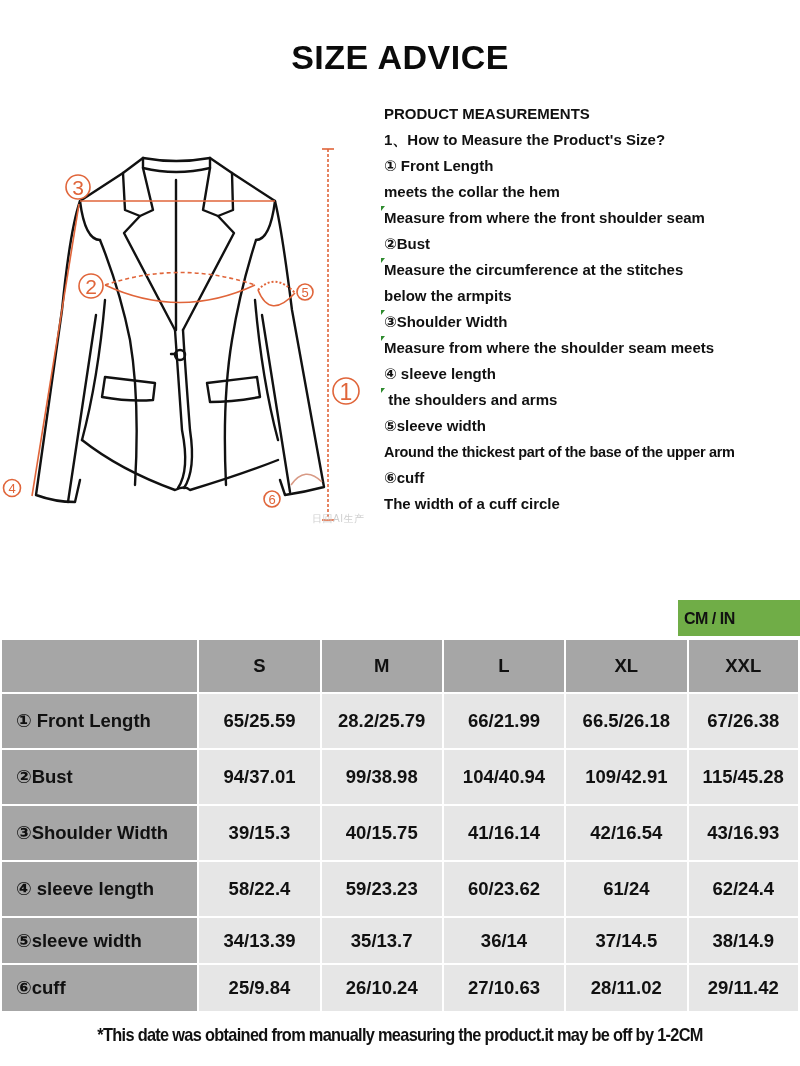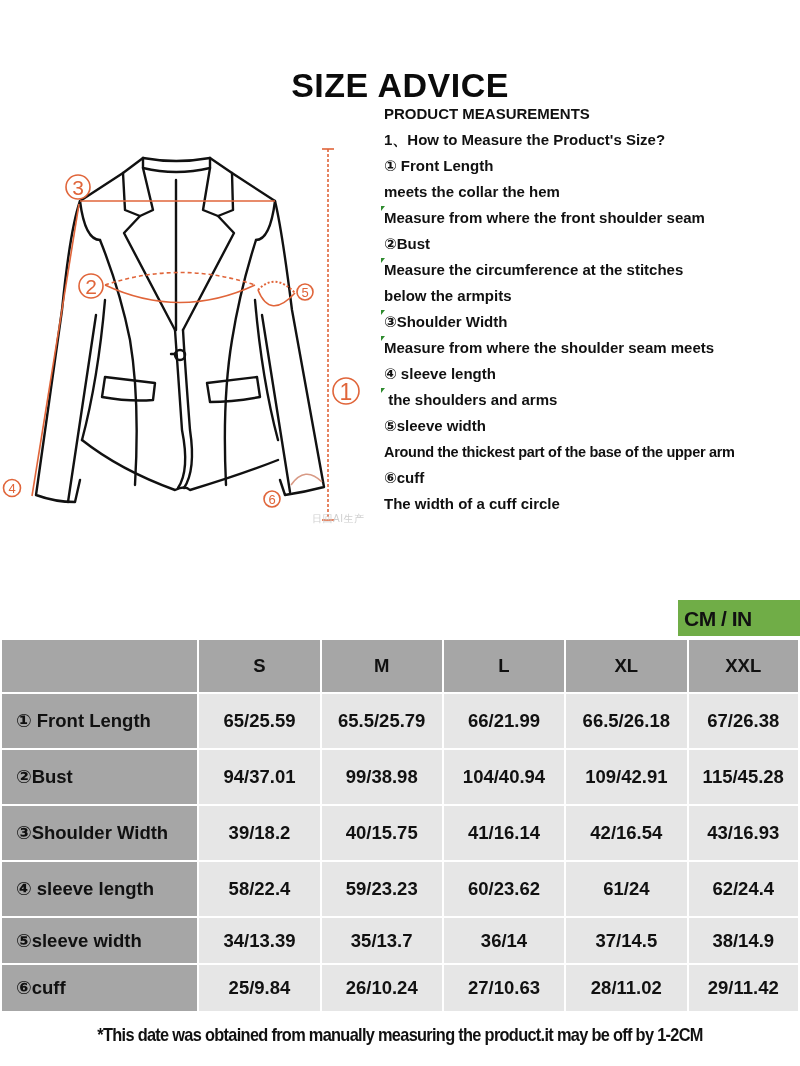--- a/index.html
+++ b/index.html
@@ -1,27 +1,27 @@
 <!DOCTYPE html>
 <html><head>
 <meta charset="utf-8">
 <style>
   html, body { margin:0; padding:0; background:#ffffff; }
   body { width:800px; height:1066px; position:relative; overflow:hidden;
          font-family:"Liberation Sans", "DejaVu Sans", sans-serif; color:#111; }
   .title { position:absolute; left:0; width:800px; top:38px; text-align:center;
-           font-size:34px; font-weight:bold; letter-spacing:0.5px; color:#0b0b0b;margin-top:28px; }
+           font-size:34px; font-weight:bold; letter-spacing:0.5px; color:#0b0b0b; }
   .illus { position:absolute; left:0; top:140px; width:380px; height:400px; }
   .desc { position:absolute; left:384px; top:103px; width:412px; }
   .desc .line { height:26px; line-height:22px; font-size:15px; font-weight:bold; white-space:nowrap; position:relative; }
   .desc .line.narrow { font-size:14.5px; letter-spacing:-0.3px; }
   .desc .tick { position:absolute; left:-3px; top:-1px; width:0; height:0;
                 border-top:5px solid #2e8b2e; border-right:4px solid transparent; }
   .unit-tag { position:absolute; left:678px; top:600px; width:122px; height:36px;
-              background:#70ad47; font-size:21px; font-weight:bold; line-height:38px;
+              background:#70ad47; font-size:16px; font-weight:bold; line-height:38px;
               padding-left:6px; box-sizing:border-box; color:#111; letter-spacing:-0.5px; }
   table.size { position:absolute; left:0; top:638px; border-collapse:collapse; table-layout:fixed; }
   table.size td, table.size th { border:2px solid #ffffff; padding:0; text-align:center;
                                  font-weight:bold; font-size:18.5px; color:#111; }
   table.size th { background:#a6a6a6; height:52px; }
   table.size td.label { background:#a6a6a6; text-align:left; padding-left:14px; white-space:nowrap; }
   table.size td.val { background:#e6e6e6; }
   .note { position:absolute; left:0; width:800px; top:1024px; text-align:center;
           font-size:19px; font-weight:bold; letter-spacing:-0.8px; transform:scaleX(0.86); transform-origin:center; }
   .wm { position:absolute; left:312px; top:512px; font-size:10px; color:#cfcfcf; letter-spacing:0.5px; }
@@ -150,36 +150,36 @@
       <th>M</th>
       <th>L</th>
       <th>XL</th>
       <th>XXL</th>
     </tr>
   </thead>
   <tbody>
     <tr style="height:56px">
       <td class="label">① Front Length</td>
       <td class="val">65/25.59</td>
-      <td class="val">65.5/25.79</td>
+      <td class="val">28.2/25.79</td>
       <td class="val">66/21.99</td>
       <td class="val">66.5/26.18</td>
       <td class="val">67/26.38</td>
     </tr>
     <tr style="height:56px">
       <td class="label">②Bust</td>
       <td class="val">94/37.01</td>
       <td class="val">99/38.98</td>
       <td class="val">104/40.94</td>
       <td class="val">109/42.91</td>
       <td class="val">115/45.28</td>
     </tr>
     <tr style="height:56px">
       <td class="label">③Shoulder Width</td>
-      <td class="val">39/18.2</td>
+      <td class="val">39/15.3</td>
       <td class="val">40/15.75</td>
       <td class="val">41/16.14</td>
       <td class="val">42/16.54</td>
       <td class="val">43/16.93</td>
     </tr>
     <tr style="height:56px">
       <td class="label">④ sleeve length</td>
       <td class="val">58/22.4</td>
       <td class="val">59/23.23</td>
       <td class="val">60/23.62</td>

